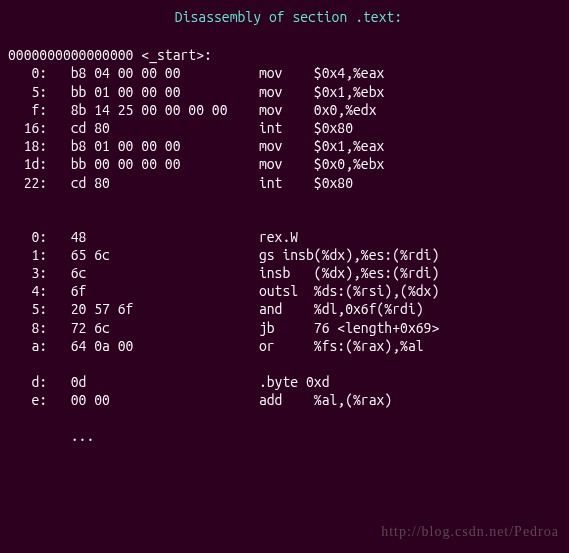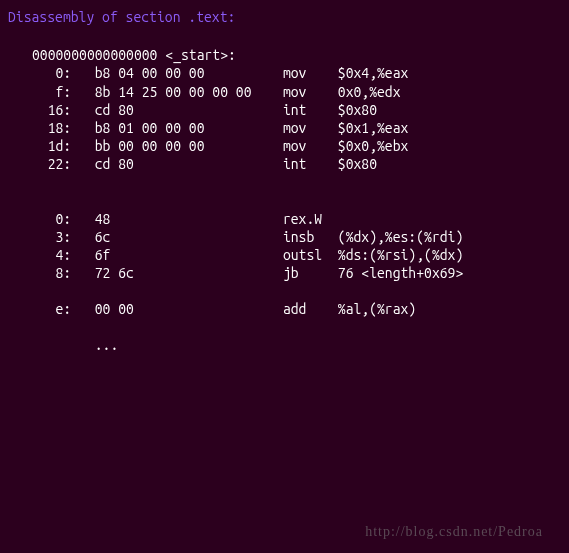--- a/index.html
+++ b/index.html
@@ -13,61 +13,66 @@
       font-family: 'Ubuntu Mono', 'Consolas', 'Courier New', monospace;
       font-size: 14px;
       line-height: 1.3;
       padding: 8px 0 8px 8px;
       width: 569px;
       height: 553px;
       overflow: hidden;
       position: relative;
     }
     .section-header {
-      color: #8b5cf6;
+      color: #5eead4;
       margin-bottom: 2px;
+      text-align: center;
     }
     .blank-line {
       height: 18px;
     }
     .symbol-header {
       color: #ffffff;
     }
     .code-line {
       white-space: pre;
       color: #ffffff;
-      margin-left: 24px;
     }
     .watermark {
       position: absolute;
       bottom: 12px;
-      right: 26px;
+      right: 10px;
       color: rgba(120, 120, 120, 0.6);
       font-size: 14px;
       font-family: serif;
       letter-spacing: 1px;
     }
   </style>
 </head>
 <body>
 
 <div id="container">
     <div class="section-header">Disassembly of section .text:</div>
     <div class="blank-line"></div>
     <div class="symbol-header code-line"><span>0000000000000000</span> <span>&lt;_start&gt;:</span></div>
     <div class="code-line"><span>   0:</span>   <span>b8 04 00 00 00          </span><span>mov    </span><span>$0x4,%eax</span></div>
+    <div class="code-line"><span>   5:</span>   <span>bb 01 00 00 00          </span><span>mov    </span><span>$0x1,%ebx</span></div>
     <div class="code-line"><span>   f:</span>   <span>8b 14 25 00 00 00 00    </span><span>mov    </span><span>0x0,%edx</span></div>
     <div class="code-line"><span>  16:</span>   <span>cd 80                   </span><span>int    </span><span>$0x80</span></div>
     <div class="code-line"><span>  18:</span>   <span>b8 01 00 00 00          </span><span>mov    </span><span>$0x1,%eax</span></div>
     <div class="code-line"><span>  1d:</span>   <span>bb 00 00 00 00          </span><span>mov    </span><span>$0x0,%ebx</span></div>
     <div class="code-line"><span>  22:</span>   <span>cd 80                   </span><span>int    </span><span>$0x80</span></div>
     <div class="blank-line"></div>
     <div class="blank-line"></div>
     <div class="code-line"><span>   0:</span>   <span>48                      </span><span>rex.W</span></div>
+    <div class="code-line"><span>   1:</span>   <span>65 6c                   </span><span>gs insb</span><span>(%dx),%es:(%rdi)</span></div>
     <div class="code-line"><span>   3:</span>   <span>6c                      </span><span>insb   </span><span>(%dx),%es:(%rdi)</span></div>
     <div class="code-line"><span>   4:</span>   <span>6f                      </span><span>outsl  </span><span>%ds:(%rsi),(%dx)</span></div>
+    <div class="code-line"><span>   5:</span>   <span>20 57 6f                </span><span>and    </span><span>%dl,0x6f(%rdi)</span></div>
     <div class="code-line"><span>   8:</span>   <span>72 6c                   </span><span>jb     </span><span>76 &lt;length+0x69&gt;</span></div>
+    <div class="code-line"><span>   a:</span>   <span>64 0a 00                </span><span>or     </span><span>%fs:(%rax),%al</span></div>
     <div class="blank-line"></div>
+    <div class="code-line"><span>   d:</span>   <span>0d                      </span><span>.byte 0xd</span></div>
     <div class="code-line"><span>   e:</span>   <span>00 00                   </span><span>add    </span><span>%al,(%rax)</span></div>
     <div class="blank-line"></div>
     <div class="code-line">        ...</div>
   </div>
 <div class="watermark">http://blog.csdn.net/Pedroa</div>
 
 </body></html>

